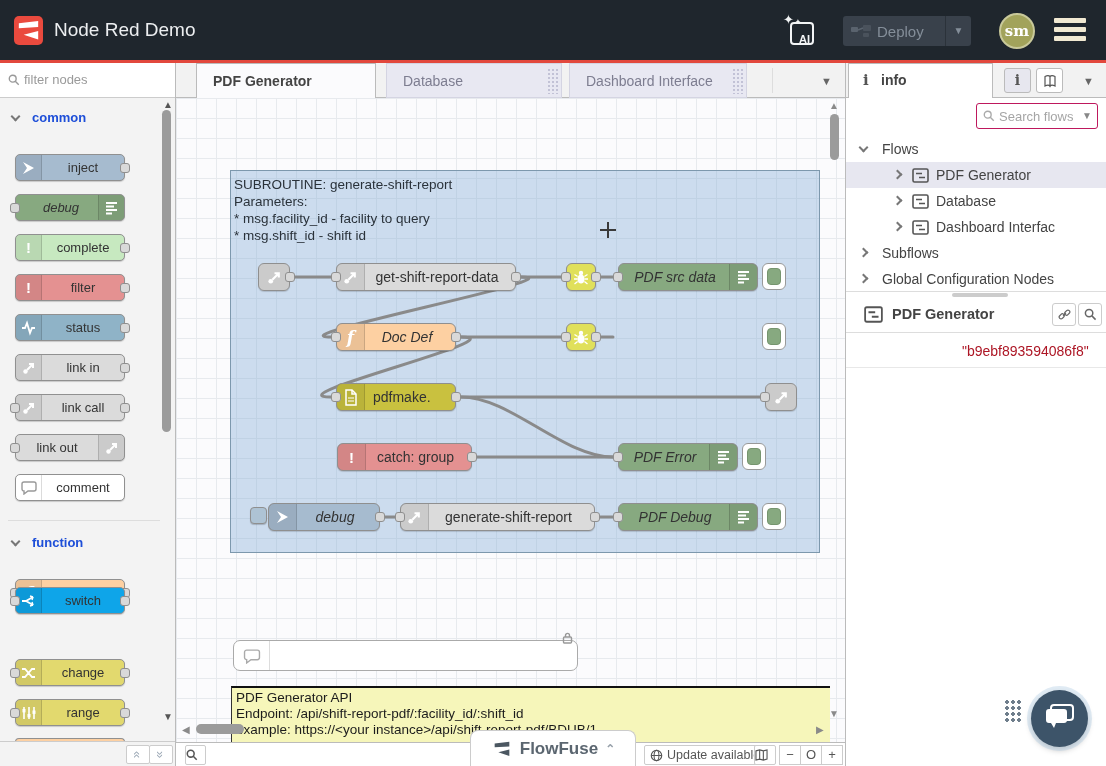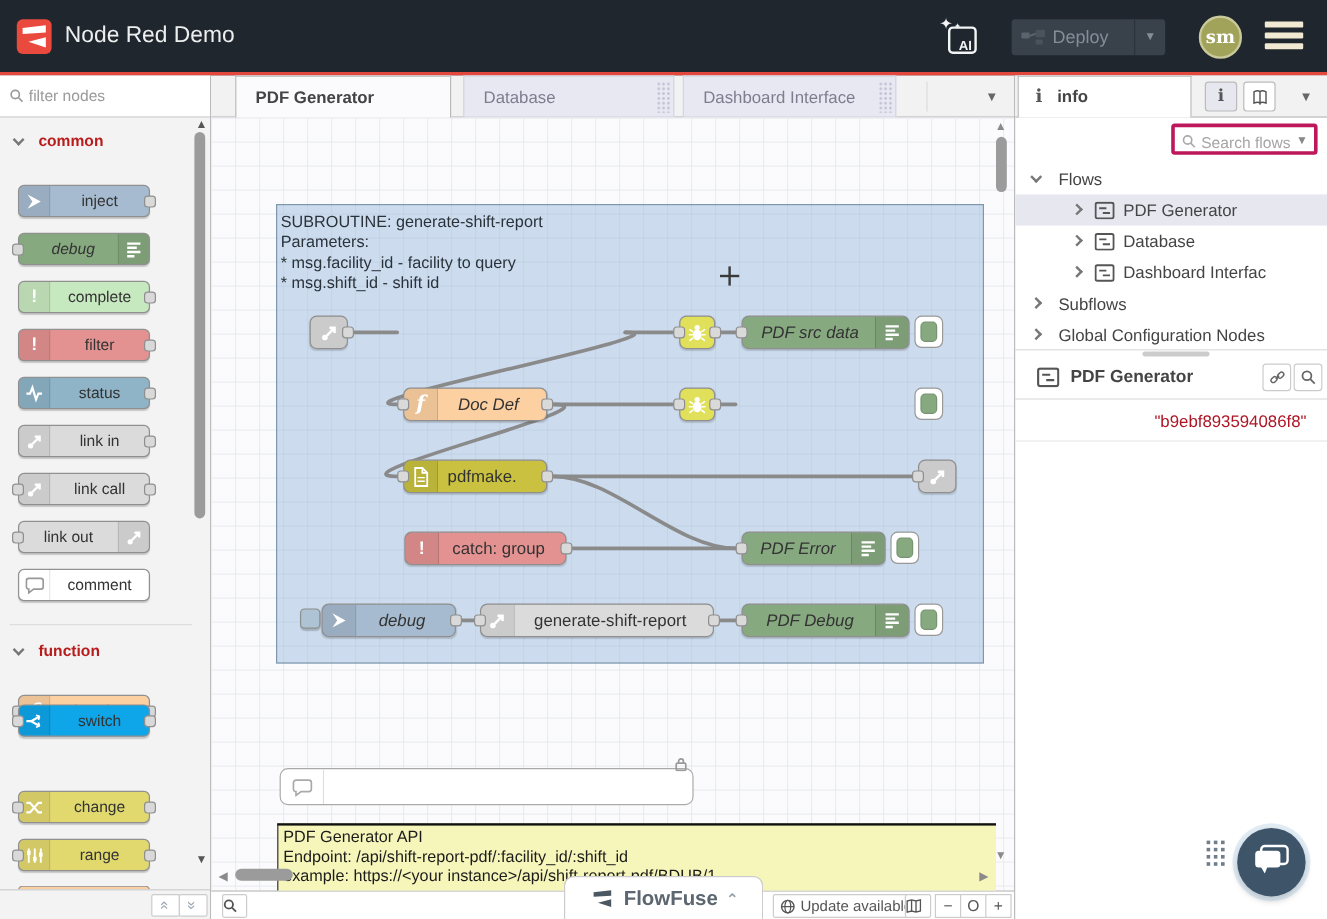--- a/index.html
+++ b/index.html
@@ -17,21 +17,21 @@
   #deploy-label { color:#848e99; font-size:15px; margin-left:34px; }
   #deploy-caret { position:absolute; right:0; top:0; width:26px; height:30px; border-left:1px solid #2b323a; color:#848e99; font-size:10px; text-align:center; line-height:30px; }
   #avatar { position:absolute; left:999px; top:13px; width:36px; height:36px; border-radius:50%; background:#a2a35b; border:2px solid #c9c99a; color:#fff; font:bold 15px "DejaVu Serif",serif; text-align:center; line-height:32px; }
   #hamburger { position:absolute; left:1054px; top:18px; width:32px; height:26px; }
   #hamburger span { display:block; width:32px; height:5px; margin-bottom:4px; background:#f1e9d2; border-radius:1px; }
 
   
   #palette { position:absolute; left:0; top:63px; width:176px; height:703px; background:#f3f3f3; border-right:1px solid #bbb; }
   #filter-row { position:absolute; left:0; top:0; width:175px; height:35px; background:#fff; border-bottom:1px solid #ccc; }
   #filter-row .ph { position:absolute; left:24px; top:9px; color:#9a9a9a; font-size:13px; }
-  .cat-header { position:absolute; left:0; width:160px; height:24px; font-size:13px; font-weight:bold; color:#b91c1c; }
+  .cat-header { position:absolute; left:0; width:160px; height:24px; font-size:13px; font-weight:bold; color:#1d4ed8; }
   .cat-header .chev { position:absolute; left:12px; top:7px; }
   .cat-header .cat-lbl { position:absolute; left:32px; top:4px; }
   .chev { width:7px; height:7px; border-right:2px solid #777; border-bottom:2px solid #777; display:inline-block; }
   .chev.down { transform:rotate(45deg); }
   .chev.right { transform:rotate(-45deg); }
   .pnode { position:absolute; left:15px; width:110px; height:27px; border:1px solid #909090; border-radius:5px; box-shadow:0 1px 1px rgba(0,0,0,.18); font-size:13px; color:#333;padding-left:24px; }
   .pnode .nlbl { position:absolute; top:5px; left:0; right:0; text-align:center; }
   .icosec { position:absolute; top:0; bottom:0; width:26px; background:rgba(0,0,0,.07); display:flex; align-items:center; justify-content:center; }
   .icosec.ileft { left:0; border-right:1px solid rgba(0,0,0,.14); border-radius:4px 0 0 4px; }
   .icosec.iright { right:0; border-left:1px solid rgba(0,0,0,.14); border-radius:0 4px 4px 0; }
@@ -92,21 +92,21 @@
   #zoom-group { position:absolute; left:604px; top:2px; display:flex; }
   #zoom-group .zbtn { width:22px; height:20px; border:1px solid #ccc; background:#fff; color:#555; font-size:13px; text-align:center; line-height:18px; margin-left:-1px; }
 
   
   #sidebar { position:absolute; left:845px; top:63px; width:261px; height:703px; background:#fff; border-left:1px solid #bbb; }
   #sb-topbar { position:absolute; left:0; top:0; width:260px; height:35px; background:#f2f2f2; border-bottom:1px solid #bbb; }
   #info-tab { position:absolute; left:2px; top:0; width:145px; height:35px; background:#fff; border:1px solid #bbb; border-bottom:none; }
   #info-tab .iti { position:absolute; left:14px; top:7px; font:bold 15px "DejaVu Serif",serif; color:#555; }
   #info-tab .itl { position:absolute; left:32px; top:8px; font-size:14px; font-weight:bold; color:#444; }
   .sb-sqbtn { position:absolute; top:5px; width:27px; height:25px; border:1px solid #bbb; border-radius:3px; background:#fff; text-align:center; }
-  #sb-search { position:absolute; left:130px; top:40px; width:122px; height:26px; border:3px solid #be185d; border-radius:3px; background:#fff; }
+  #sb-search { position:absolute; left:130px; top:40px; width:122px; height:26px; border:1px solid #be185d; border-radius:3px; background:#fff; }
   #sb-search .ph { position:absolute; left:22px; top:5px; font-size:13px; color:#a5a5a5; white-space:nowrap; overflow:hidden; width:78px; }
   #sb-search .car { position:absolute; right:5px; top:6px; color:#888; font-size:10px; }
   .tree-row { position:absolute; left:0; width:260px; height:26px; font-size:14px; color:#444; }
   .tree-row.sel { background:#e7e7f0; }
   .flow-ic { display:inline-block; }
   #splitter { position:absolute; left:0; top:228px; width:260px; height:5px; border-top:1px solid #ddd; }
   #splitter .grab { position:absolute; left:106px; top:1px; width:56px; height:4px; background:#ccc; border-radius:2px; }
   #detail-hd { position:absolute; left:0; top:233px; width:260px; height:37px; border-bottom:1px solid #ddd; }
   #detail-title { position:absolute; left:46px; top:10px; font-size:14.5px; font-weight:bold; color:#444; }
   .mini-btn { position:absolute; top:7px; width:24px; height:23px; border:1px solid #ccc; border-radius:3px; background:#fff; text-align:center; }
@@ -355,20 +355,31 @@
 
       <div class="cnode gray" style="left:82px;top:165px;width:32px">
         <div class="icosec ileft" style="width:30px;border:none;border-radius:5px">
             <svg width="15" height="15" viewBox="0 0 14 14">
               <circle cx="3.5" cy="10.5" r="2.2" fill="#fff"></circle>
               <path d="M5 9 L11 3 M11 7 V3 H7" stroke="#fff" stroke-width="2" fill="none"></path>
             </svg>
           </div>
         <span class="port pr"></span>
       </div>
+      <div class="cnode gray" style="left:160px;top:165px;width:180px">
+        <div class="icosec ileft">
+            <svg width="15" height="15" viewBox="0 0 14 14">
+              <circle cx="3.5" cy="10.5" r="2.2" fill="#fff"></circle>
+              <path d="M5 9 L11 3 M11 7 V3 H7" stroke="#fff" stroke-width="2" fill="none"></path>
+            </svg>
+          </div>
+        <div class="nlbl">get-shift-report-data</div>
+        <span class="port pl"></span>
+          <span class="port pr"></span>
+      </div>
       <div class="cnode yellowsq" style="left:390px;top:165px;width:30px">
         <div class="icosec ileft" style="width:28px;border:none;background:none">
             <svg width="16" height="17" viewBox="0 0 16 17">
               <ellipse cx="8" cy="10" rx="3.6" ry="4.6" fill="#fff"></ellipse>
               <circle cx="8" cy="4" r="2.2" fill="#fff"></circle>
               <path d="M4.6 7.5 L1.5 5.5 M4.4 10 H1 M4.6 12.5 L1.5 15 M11.4 7.5 L14.5 5.5 M11.6 10 H15 M11.4 12.5 L14.5 15" stroke="#fff" stroke-width="1.3"></path>
             </svg>
           </div>
         <span class="port pl"></span>
           <span class="port pr"></span>

